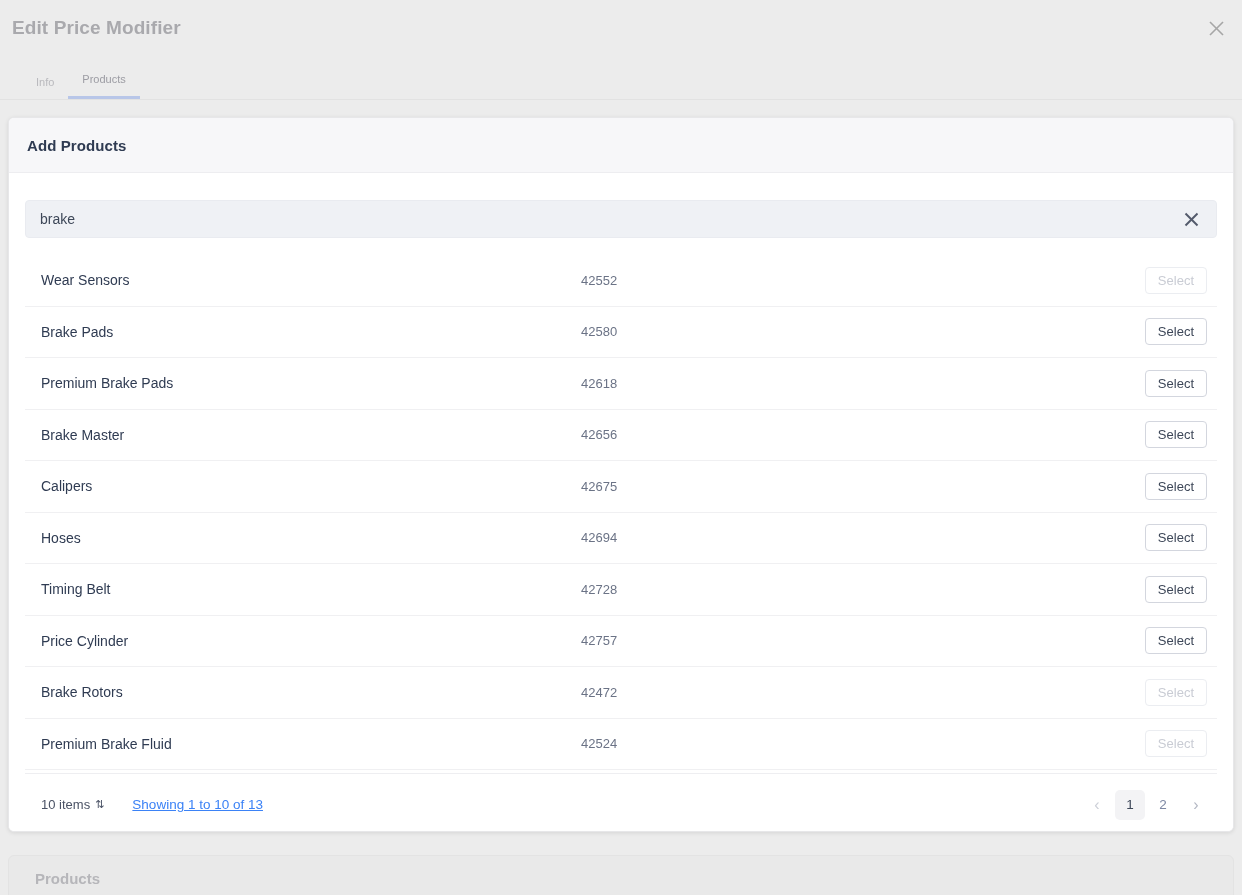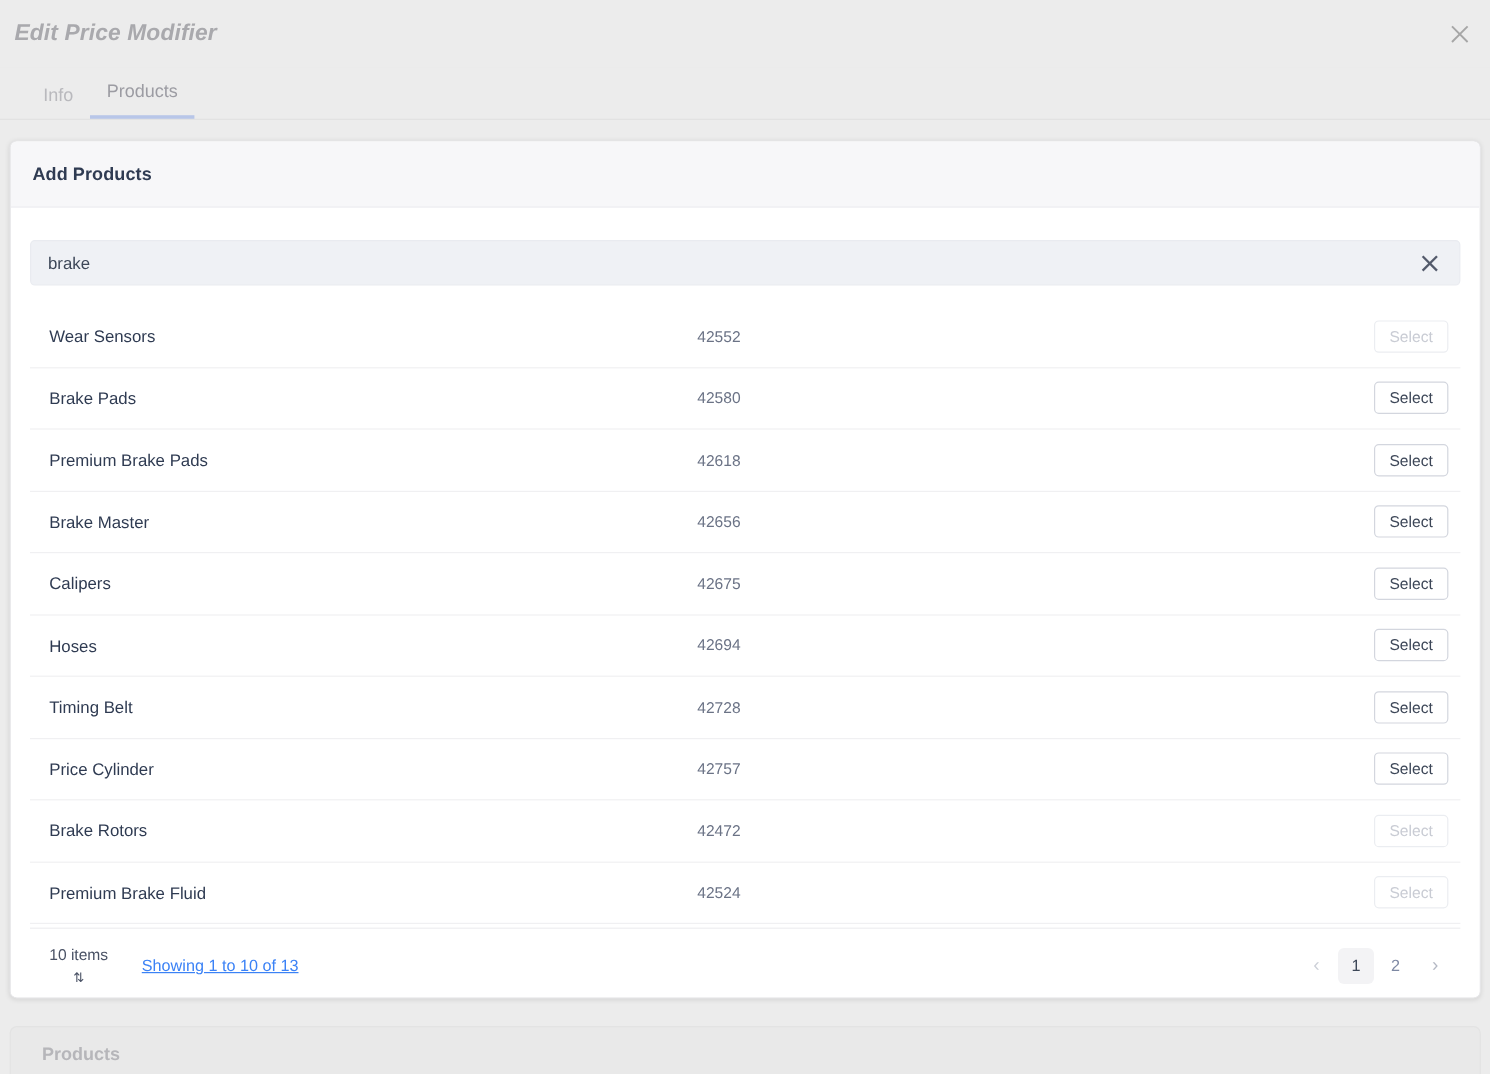--- a/index.html
+++ b/index.html
@@ -24,21 +24,20 @@
     background: #ececec;
     display: flex;
     align-items: center;
   }
   .behind-title {
     margin-left: 12px;
     font-size: 19px;
     font-weight: bold;
     color: #a9a9ad;
     letter-spacing: .1px;
-    font-style: italic;
   }
   .behind-close {
     position: absolute;
     right: 12px; top: 14px;
     width: 28px; height: 28px;
     display: flex; align-items: center; justify-content: center;
     color: #a6a6a6;
     font-size: 21px;
     line-height: 1;
     cursor: pointer;
@@ -47,21 +46,21 @@
     position: absolute;
     left: 0; top: 56px; right: 0;
     height: 44px;
     background: #ececec;
     border-bottom: 1px solid #e2e2e2;
     display: flex;
     align-items: flex-end;
     padding-left: 22px;
   }
   .behind-tab {
-    font-size: 15px;
+    font-size: 11px;
     color: #b9b9bd;
     padding: 0 14px 11px 14px;
     cursor: pointer;
   }
   .behind-tab.active {
     color: #9c9ca3;
     border-bottom: 3px solid #b8c6e8;
   }
 
   .behind-bottom-panel {
@@ -197,21 +196,20 @@
     padding: 0 6px 0 16px;
   }
   .items-select {
     font-size: 13px;
     color: #4a5265;
     cursor: pointer;
     display: flex;
     align-items: center;
     gap: 5px;
     white-space: nowrap;
-    flex-direction: column;
   }
   .items-arrow { font-size: 11px; color: #4a5265; }
   .showing-text {
     margin-left: 28px;
     font-size: 13.5px;
     color: #3b82f6;
     white-space: nowrap;
     text-decoration: underline;
   }
   .pager {

